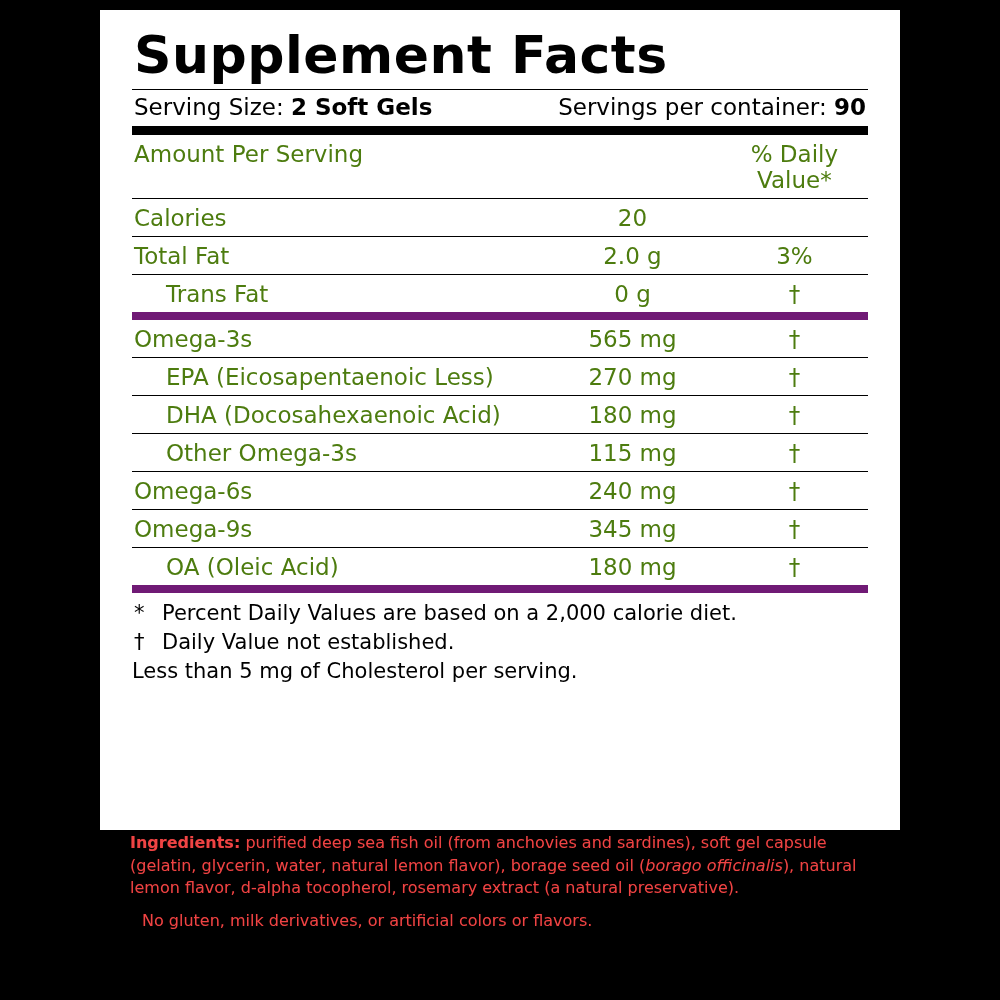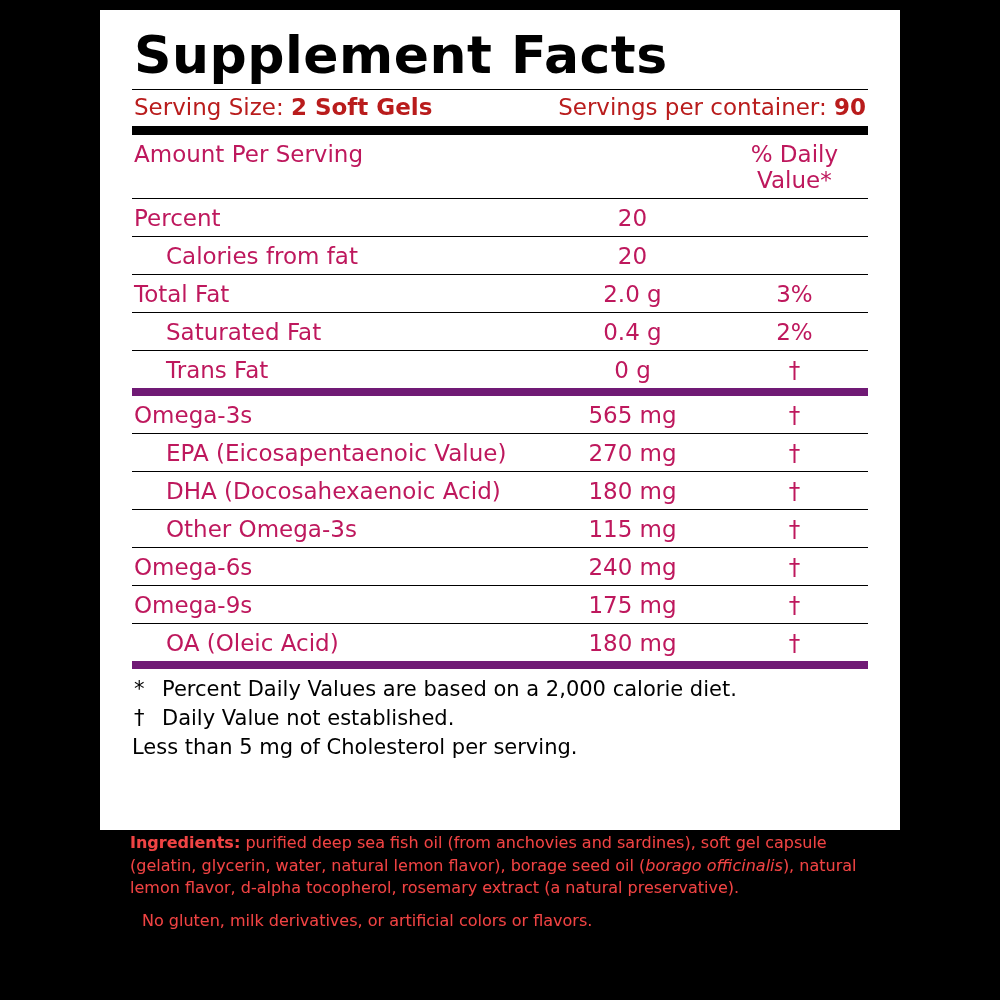--- a/index.html
+++ b/index.html
@@ -47,38 +47,38 @@
     color: #000;
     line-height: 1.05;
     padding: 0 0 6px 2px;
   }
 
   .serving-row {
     display: flex;
     justify-content: space-between;
     align-items: baseline;
     font-size: 23px;
-    color: #b91c1c;
+    color: #000000;
     padding: 4px 2px 6px 2px;
   }
   .serving-row .bold { font-weight: bold; }
 
   .rule-thick {
     border-bottom: 9px solid #000;
     margin: 0 0 0 0;
   }
   .rule-thin {
     border-bottom: 1.5px solid #000;
   }
 
   table.nutrients {
     width: 100%;
     border-collapse: collapse;
     font-size: 23px;
-    color: #be185d;
+    color: #4d7c0f;
   }
   table.nutrients td {
     padding: 6px 2px 5px 2px;
     border-bottom: 1.5px solid #000;
     vertical-align: baseline;
   }
   table.nutrients tr.thick-line td {
     border-bottom: 8px solid #701a75;
   }
   td.name { text-align: left; width: 56%; }
@@ -150,57 +150,47 @@
 
       <table class="nutrients">
         <tbody>
           <tr class="header-row">
             <td class="name">Amount Per Serving</td>
             <td class="amount"></td>
             <td class="dv">% Daily Value*</td>
           </tr>
 
           <tr>
-            <td class="name">Percent</td>
+            <td class="name">Calories</td>
             <td class="amount">20</td>
             <td class="dv"></td>
           </tr>
 
-          <tr>
-            <td class="name indent">Calories from fat</td>
-            <td class="amount">20</td>
-            <td class="dv"></td>
-          </tr>
 
           <tr>
             <td class="name">Total Fat</td>
             <td class="amount">2.0 g</td>
             <td class="dv">3%</td>
           </tr>
 
-          <tr>
-            <td class="name indent">Saturated Fat</td>
-            <td class="amount">0.4 g</td>
-            <td class="dv">2%</td>
-          </tr>
 
           <tr class="thick-line">
             <td class="name indent">Trans Fat</td>
             <td class="amount">0 g</td>
             <td class="dv">†</td>
           </tr>
 
           <tr>
             <td class="name">Omega-3s</td>
             <td class="amount">565 mg</td>
             <td class="dv">†</td>
           </tr>
 
           <tr>
-            <td class="name indent">EPA (Eicosapentaenoic Value)</td>
+            <td class="name indent">EPA (Eicosapentaenoic Less)</td>
             <td class="amount">270 mg</td>
             <td class="dv">†</td>
           </tr>
 
           <tr>
             <td class="name indent">DHA (Docosahexaenoic Acid)</td>
             <td class="amount">180 mg</td>
             <td class="dv">†</td>
           </tr>
 
@@ -212,21 +202,21 @@
 
           <tr>
             <td class="name">Omega-6s</td>
             <td class="amount">240 mg</td>
             <td class="dv">†</td>
           </tr>
 
 
           <tr>
             <td class="name">Omega-9s</td>
-            <td class="amount">175 mg</td>
+            <td class="amount">345 mg</td>
             <td class="dv">†</td>
           </tr>
 
           <tr class="thick-line">
             <td class="name indent">OA (Oleic Acid)</td>
             <td class="amount">180 mg</td>
             <td class="dv">†</td>
           </tr>
         </tbody>
       </table>

